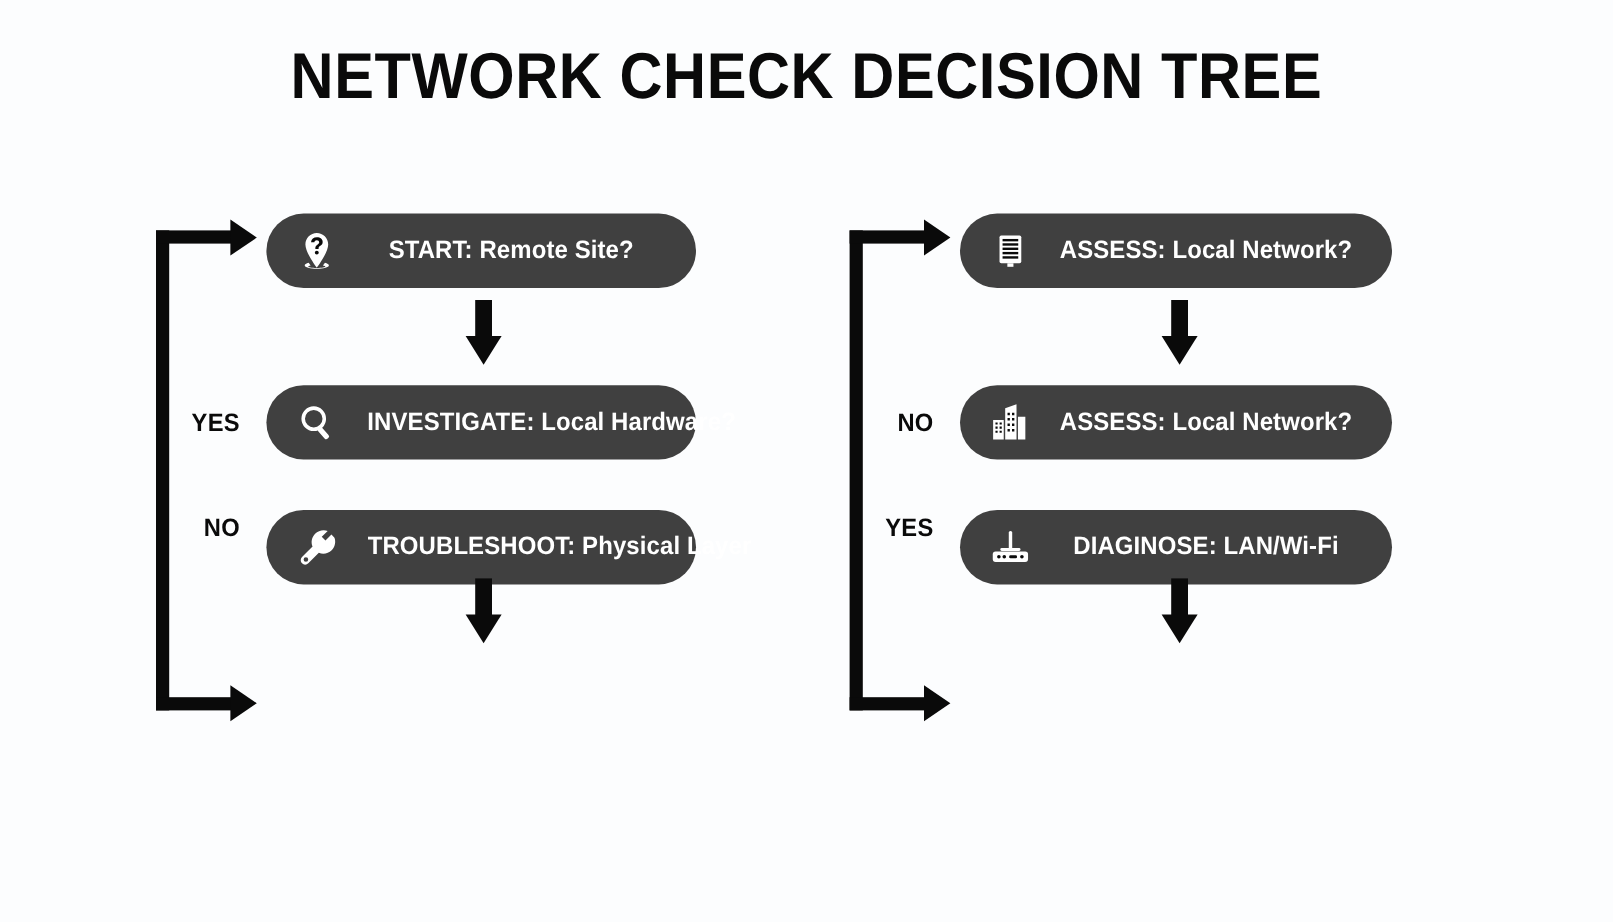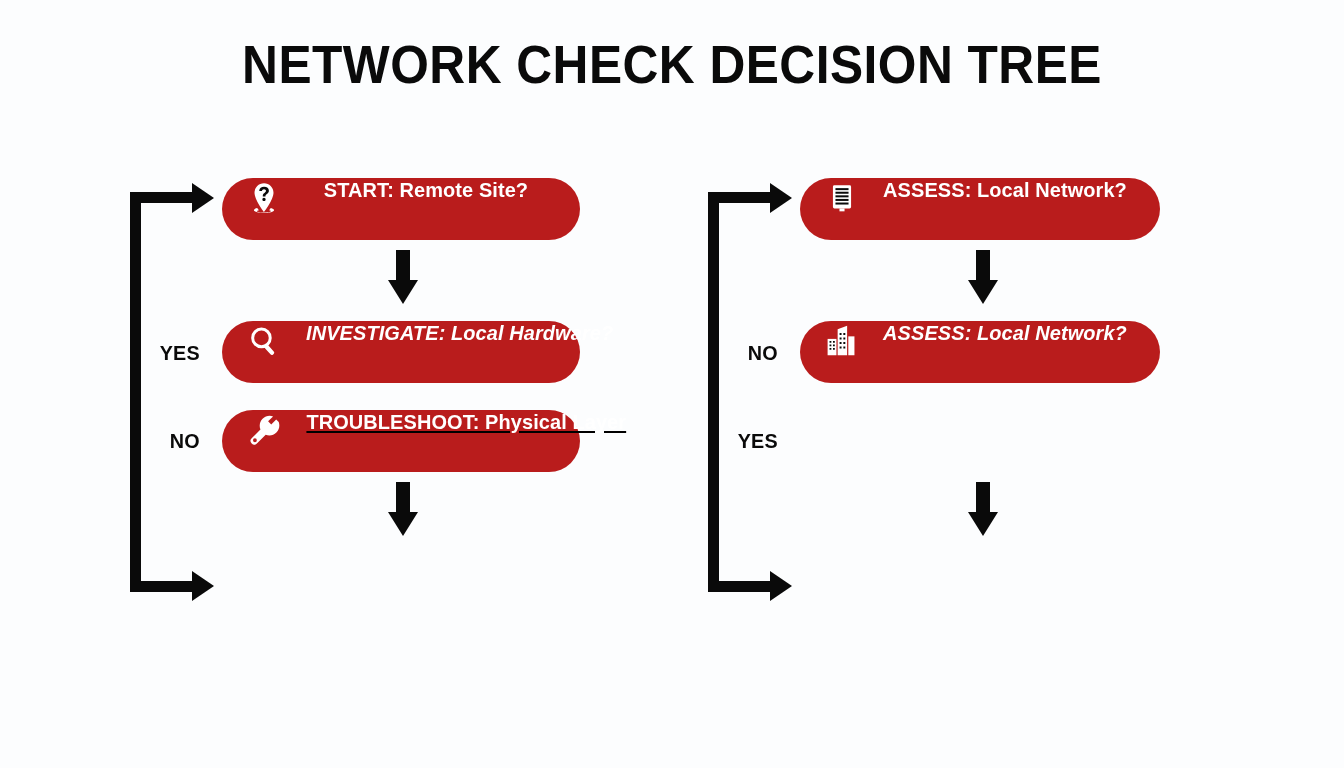--- a/index.html
+++ b/index.html
@@ -49,22 +49,23 @@
   }
   #column-left  { left: 0px; }
   #column-right { left: 578px; }
 
   
   .node {
     position: absolute;
     left: 222px;
     height: 62px;
     border-radius: 31px;
-    background: #b91c1c;
+    background: #404040;
     display: flex;
+    align-items: center;
     box-sizing: border-box;
     padding: 0 26px 0 22px;
   }
   .node-icon {
     flex: 0 0 auto;
     width: 40px;
     height: 40px;
     display: flex;
     align-items: center;
     justify-content: center;
@@ -79,22 +80,22 @@
     font-weight: bold;
     letter-spacing: 0.1px;
     white-space: nowrap;
     text-align: center;
     transform: scaleX(0.95);
     transform-origin: center center;
   }
 
   
   .node.row1 { top: 178px; }
-  .node.row2 { top: 321px; font-style: italic; }
-  .node.row3 { top: 410px; text-decoration: underline; }
+  .node.row2 { top: 321px; }
+  .node.row3 { top: 425px; }
   .node.row4 { top: 553px; }
 
   
   #column-left  .node { width: 358px; }
   #column-right .node { width: 360px; }
 
   
   .down-arrow {
     position: absolute;
     left: 388px;
@@ -260,20 +261,34 @@
           <path fill="#ffffff" d="M2.4 10.6h5.9v10.9H2.4z"></path>
           <path fill="#0a0a0a" d="M3.7 12h1.2v1.2H3.7zm2.3 0h1.2v1.2H6zM3.7 14.3h1.2v1.2H3.7zm2.3 0h1.2v1.2H6zM3.7 16.6h1.2v1.2H3.7zm2.3 0h1.2v1.2H6z"></path>
           <path fill="#ffffff" d="M9.1 4.1l6.3-2.2v19.6H9.1z"></path>
           <path fill="#0a0a0a" d="M10.4 6.6h1.3v1.4h-1.3zm2.5 0h1.3v1.4h-1.3zm-2.5 3h1.3v1.4h-1.3zm2.5 0h1.3v1.4h-1.3zm-2.5 3h1.3v1.4h-1.3zm2.5 0h1.3v1.4h-1.3zm-2.5 3h1.3v1.4h-1.3zm2.5 0h1.3v1.4h-1.3z"></path>
           <path fill="#ffffff" d="M16.2 8.9h4.1v12.6h-4.1z"></path>
         </svg>
       </span>
       <span class="node-label">ASSESS: Local Network?</span>
     </div>
 
+    <div class="node row3">
+      <span class="node-icon">
+        <svg width="36" height="36" viewBox="0 0 24 24" aria-hidden="true">
+          <rect x="2.2" y="14.4" width="19.6" height="5.8" rx="1.6" fill="#ffffff"></rect>
+          <circle cx="5.6" cy="17.3" r="1.0" fill="#0a0a0a"></circle>
+          <circle cx="8.6" cy="17.3" r="1.0" fill="#0a0a0a"></circle>
+          <rect x="11.3" y="16.5" width="4.4" height="1.7" rx="0.8" fill="#0a0a0a"></rect>
+          <circle cx="18.4" cy="17.3" r="1.0" fill="#0a0a0a"></circle>
+          <rect x="11.1" y="3.0" width="1.9" height="10.3" rx="0.9" fill="#ffffff"></rect>
+          <rect x="6.4" y="12.4" width="11.2" height="1.7" rx="0.8" fill="#ffffff"></rect>
+        </svg>
+      </span>
+      <span class="node-label">DIAGINOSE: LAN/Wi-Fi</span>
+    </div>
 
     <div class="down-arrow gap3">
       <div class="shaft"></div>
         <div class="head"></div>
     </div>
 
   </div>
 
 </div>
 

